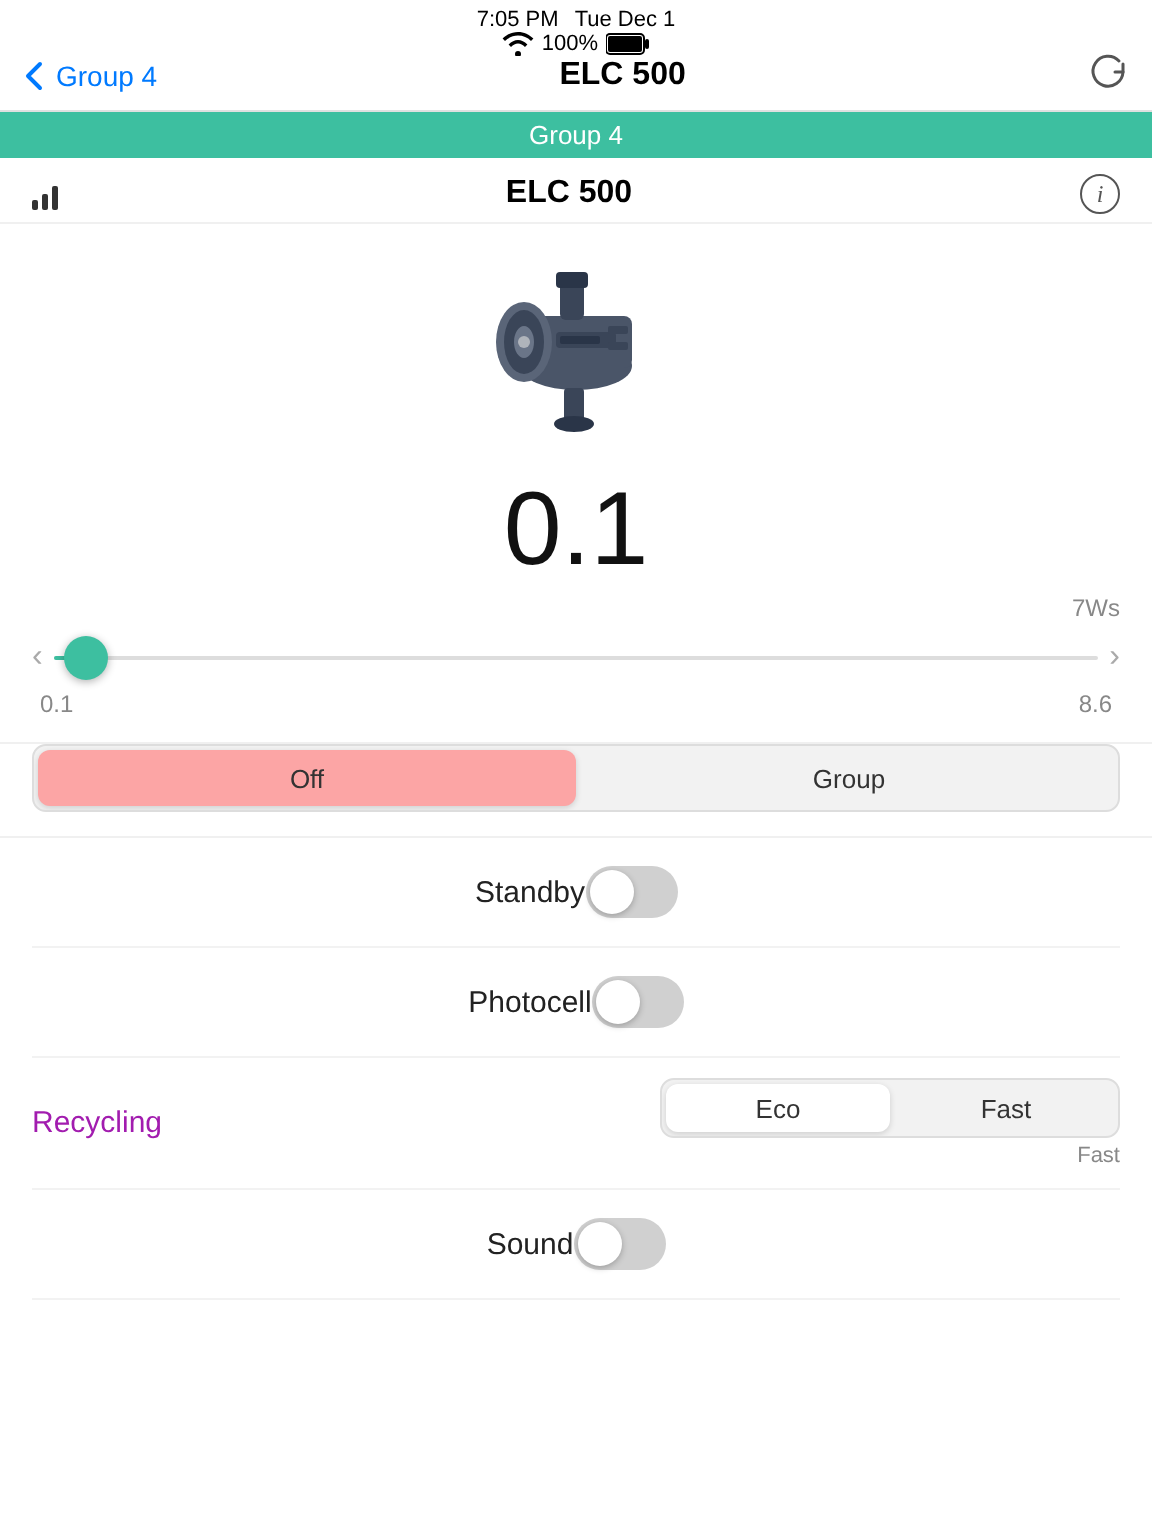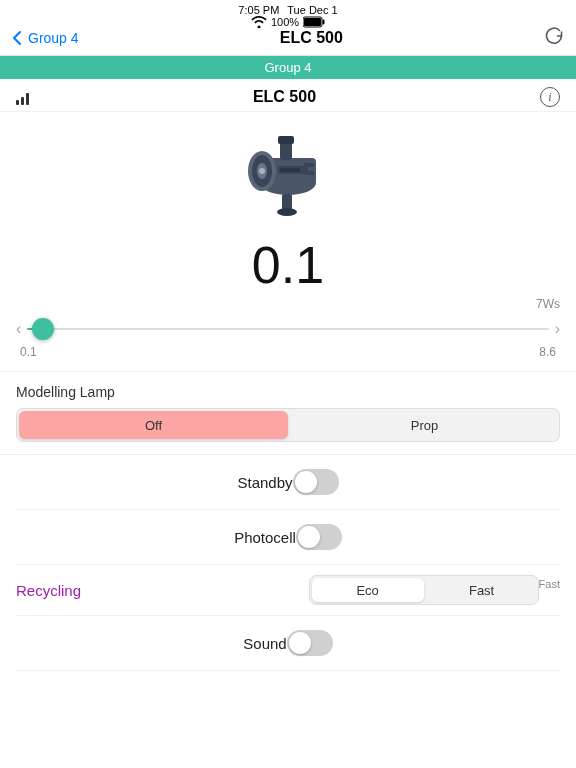--- a/index.html
+++ b/index.html
@@ -223,22 +223,22 @@
     .recycling-row {
       display: flex;
       justify-content: space-between;
       align-items: center;
       padding: 10px 0;
       border-bottom: 1px solid #f2f2f2;
     }
     .recycling-label { font-size: 15px; color: #a21caf; }
     .recycling-control {
       display: flex;
-      flex-direction: row;
-      align-items: flex-start;
+      flex-direction: column;
+      align-items: flex-end;
       min-width: 230px;
     }
     .recycling-seg {
       width: 230px;
       display: flex;
       border: 1px solid #ddd;
       border-radius: 7px;
       overflow: hidden;
       background: #f2f2f2;
       height: 30px;
@@ -391,24 +391,23 @@
   </div>
   <div class="slider-labels">
     <span>0.1</span>
     <span>8.6</span>
   </div>
 </div>
 
 <div class="divider"></div>
 
 <div class="settings-section">
-  <div class="settings-section-title">Modelling Lamp</div>
   <div class="segmented-control">
     <div class="seg-option active">Off</div>
-    <div class="seg-option">Prop</div>
+    <div class="seg-option">Group</div>
   </div>
 </div>
 
 <div class="divider"></div>
 
 <div class="settings-section">
   <div class="toggle-row">
     <span class="toggle-label">Standby</span>
     <div class="toggle-switch">
       <div class="toggle-knob"></div>

